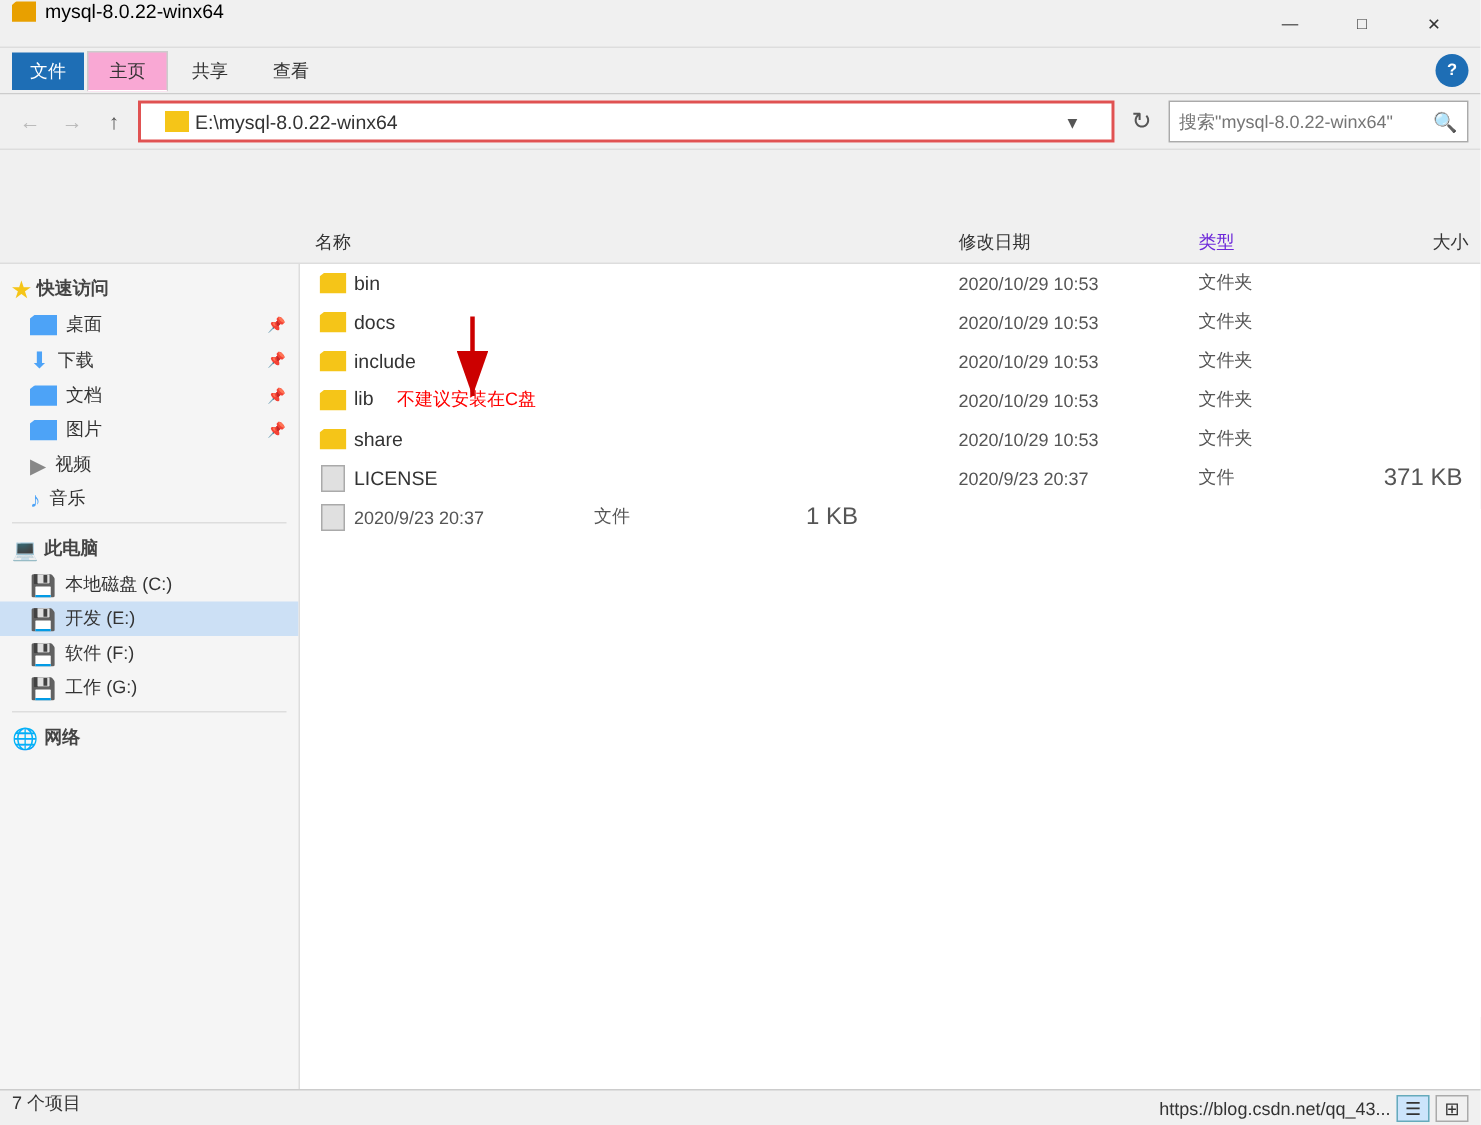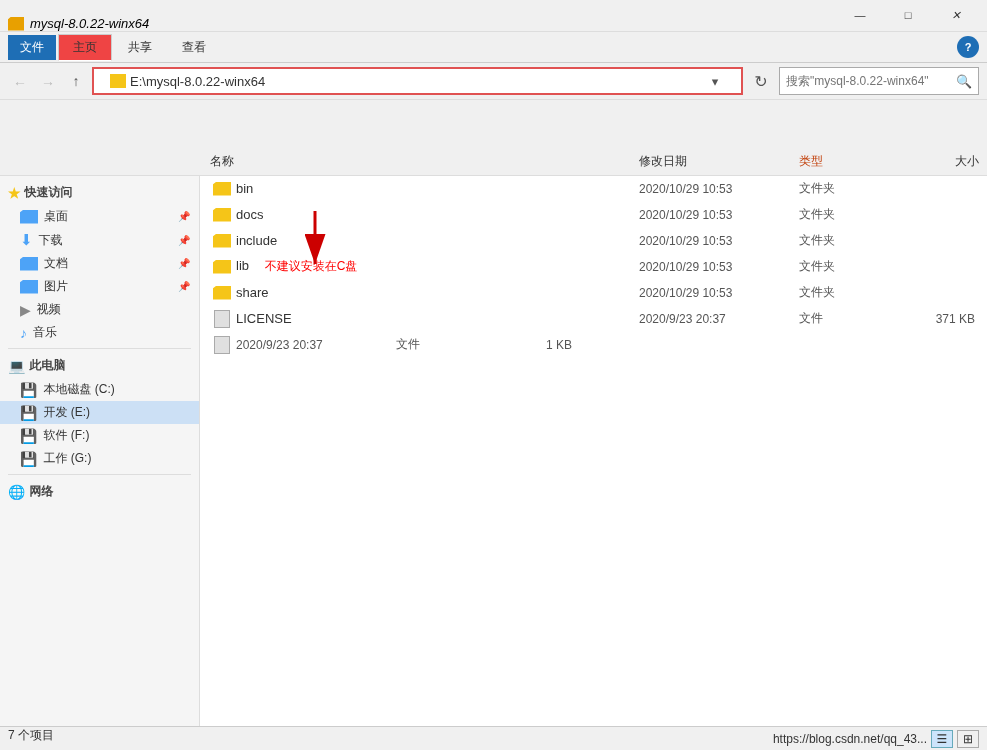--- a/index.html
+++ b/index.html
@@ -3,25 +3,24 @@
   <meta charset="utf-8">
   <style>
     * { box-sizing: border-box; margin: 0; padding: 0; font-family: 'Microsoft YaHei', SimHei, sans-serif; }
     body { width: 987px; height: 750px; background: #f0f0f0; overflow: hidden; font-size: 13px; }
 
     
     .titlebar {
       background: #f0f0f0;
       height: 32px;
       display: flex;
-      align-items: flex-end;
+      align-items: flex-start;
       padding: 0 8px;
       border-bottom: 1px solid #ddd;
       justify-content: space-between;
-      font-style: italic;
     }
     .titlebar-left {
       display: flex;
       align-items: center;
       gap: 6px;
     }
     .titlebar-controls {
       display: flex;
       gap: 2px;
     }
@@ -45,21 +44,21 @@
       height: 30px;
       gap: 2px;
     }
     .ribbon-tab {
       padding: 4px 14px;
       font-size: 12px;
       cursor: pointer;
       color: #333;
     }
     .ribbon-tab.active {
-      background: #ef4444;
+      background: #f9a8d4;
       border: 1px solid #ccc;
       border-bottom: 1px solid #fff;
       margin-bottom: -1px;
       z-index: 1;
     }
     .ribbon-tab-file {
       background: #1e6eb5;
       color: #fff;
       padding: 4px 12px;
       font-size: 12px;
@@ -159,21 +158,21 @@
     .column-headers {
       display: flex;
       align-items: center;
       padding: 4px 8px 4px 210px;
       background: #f0f0f0;
       border-bottom: 1px solid #ddd;
       height: 28px;
     }
     .col-name { flex: 1; font-size: 12px; color: #333; }
     .col-date { width: 160px; font-size: 12px; color: #333; }
-    .col-type { width: 100px; font-size: 12px; color: #c2410c; }
+    .col-type { width: 100px; font-size: 12px; color: #6d28d9; }
     .col-size { width: 80px; font-size: 12px; color: #333; text-align: right; }
 
     
     .sidebar {
       width: 200px;
       background: #f5f5f5;
       border-right: 1px solid #ddd;
       overflow-y: auto;
       padding-top: 4px;
       flex-shrink: 0;
@@ -241,21 +240,21 @@
       font-size: 12px;
       color: #555;
     }
     .file-type {
       width: 100px;
       font-size: 12px;
       color: #555;
     }
     .file-size {
       width: 80px;
-      font-size: 12px;
+      font-size: 16px;
       color: #555;
       text-align: right;
       padding-right: 4px;
     }
     .red-text-annotation {
       color: #ff0000;
       font-size: 12px;
       font-weight: normal;
     }
 

